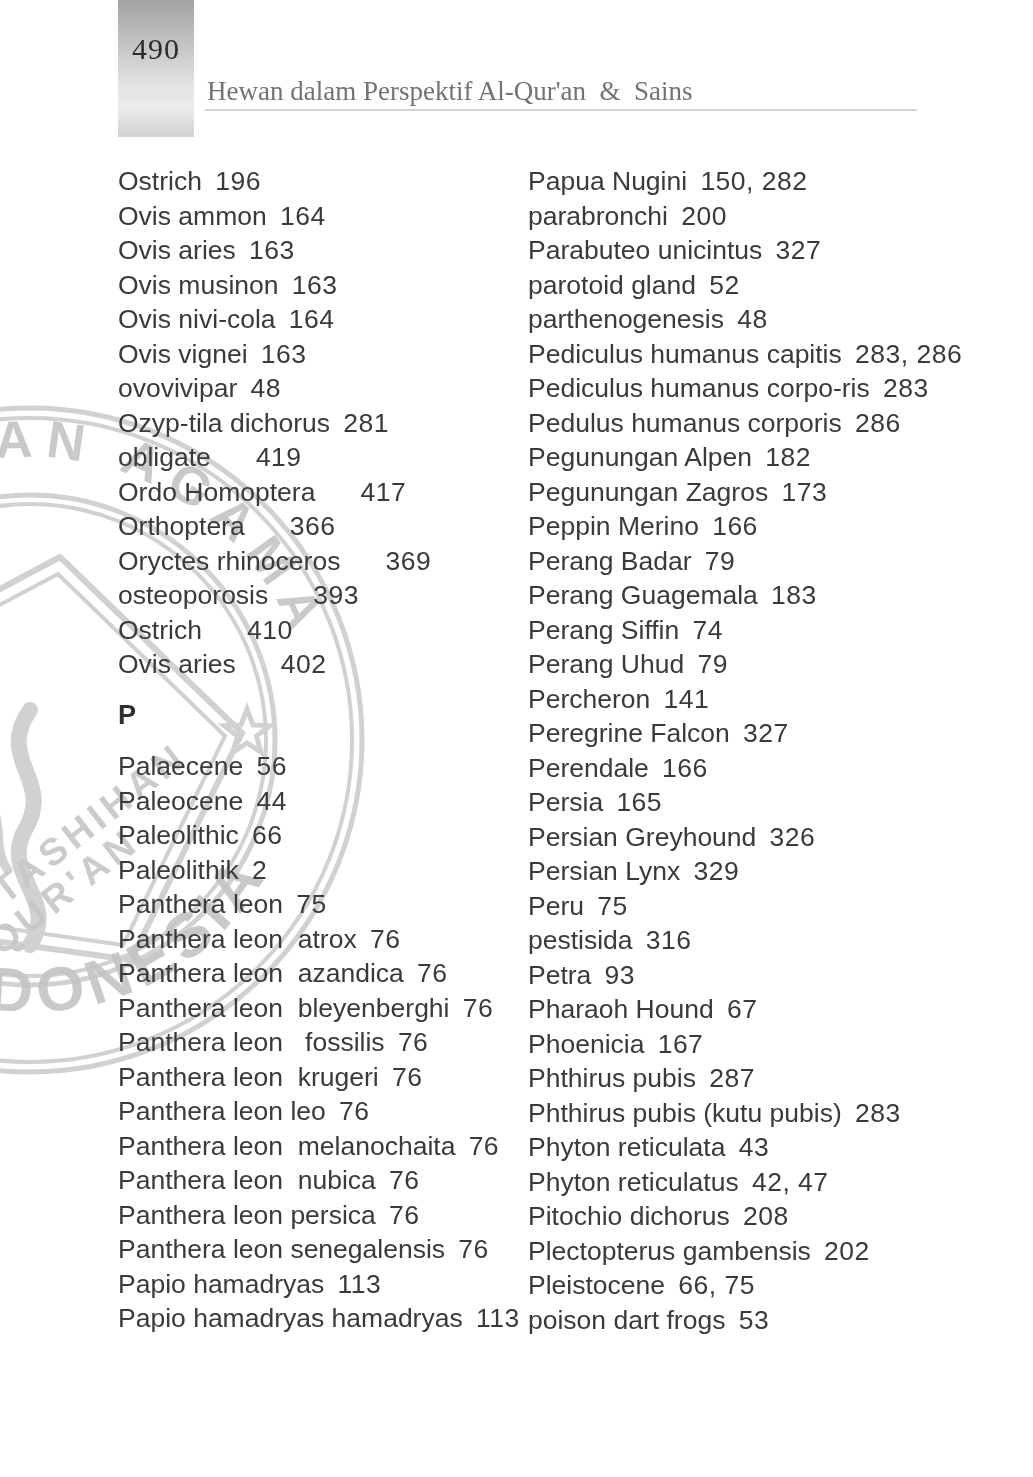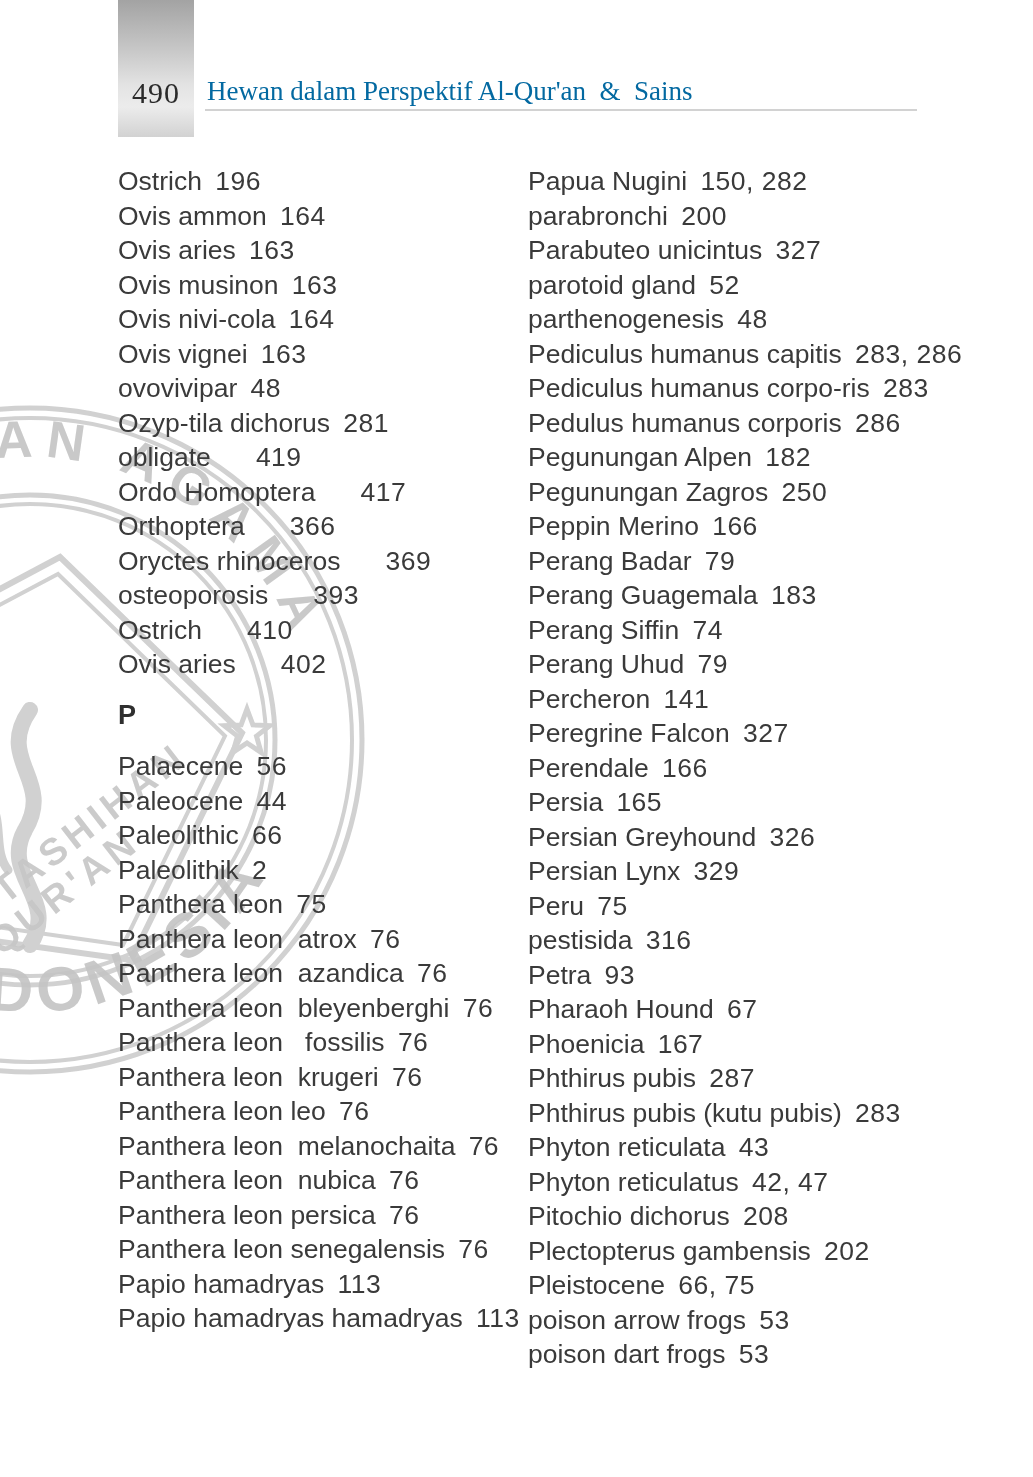--- a/index.html
+++ b/index.html
@@ -16,28 +16,28 @@
     z-index:0;pointer-events:none;
   }
   
   .pagenum-tab{
     position:absolute;left:118px;top:0;width:76px;height:137px;
     background:linear-gradient(to bottom,#a3a3a3 0%,#c6c6c6 35%,#e3e3e3 62%,#ececec 78%,#d2d2d2 100%);
     text-align:center;
     z-index:2;
   }
   .pagenum{
-    display:inline-block;margin-top:76px;
+    display:inline-block;margin-top:32px;
     font-family:"Liberation Serif", serif;
     font-size:30px;color:#2b2b2b;letter-spacing:1px;
   }
   .header-title{
     position:absolute;left:207px;top:76px;
     font-family:"Liberation Serif", serif;
-    font-size:27px;color:#0369a1;
+    font-size:27px;color:#737373;
     white-space:pre;
     z-index:2;
   }
   .header-rule{
     position:absolute;left:205px;top:109px;width:712px;height:2px;
     background:#d2d2d2;z-index:2;
   }
   
   .col{
     position:absolute;top:140px;
@@ -136,21 +136,21 @@
   <div class="col col-right" id="right-col">
       <div class="entry"><span class="label">Papua Nugini</span><span class="pages">150, 282</span></div>
       <div class="entry"><span class="label">parabronchi</span><span class="pages">200</span></div>
       <div class="entry"><span class="label">Parabuteo unicintus</span><span class="pages">327</span></div>
       <div class="entry"><span class="label">parotoid gland</span><span class="pages">52</span></div>
       <div class="entry"><span class="label">parthenogenesis</span><span class="pages">48</span></div>
       <div class="entry"><span class="label">Pediculus humanus capitis</span><span class="pages">283, 286</span></div>
       <div class="entry"><span class="label">Pediculus humanus corpo-ris</span><span class="pages">283</span></div>
       <div class="entry"><span class="label">Pedulus humanus corporis</span><span class="pages">286</span></div>
       <div class="entry"><span class="label">Pegunungan Alpen</span><span class="pages">182</span></div>
-      <div class="entry"><span class="label">Pegunungan Zagros</span><span class="pages">250</span></div>
+      <div class="entry"><span class="label">Pegunungan Zagros</span><span class="pages">173</span></div>
       <div class="entry"><span class="label">Peppin Merino</span><span class="pages">166</span></div>
       <div class="entry"><span class="label">Perang Badar</span><span class="pages">79</span></div>
       <div class="entry"><span class="label">Perang Guagemala</span><span class="pages">183</span></div>
       <div class="entry"><span class="label">Perang Siffin</span><span class="pages">74</span></div>
       <div class="entry"><span class="label">Perang Uhud</span><span class="pages">79</span></div>
       <div class="entry"><span class="label">Percheron</span><span class="pages">141</span></div>
       <div class="entry"><span class="label">Peregrine Falcon</span><span class="pages">327</span></div>
       <div class="entry"><span class="label">Perendale</span><span class="pages">166</span></div>
       <div class="entry"><span class="label">Persia</span><span class="pages">165</span></div>
       <div class="entry"><span class="label">Persian Greyhound</span><span class="pages">326</span></div>
@@ -160,17 +160,16 @@
       <div class="entry"><span class="label">Petra</span><span class="pages">93</span></div>
       <div class="entry"><span class="label">Pharaoh Hound</span><span class="pages">67</span></div>
       <div class="entry"><span class="label">Phoenicia</span><span class="pages">167</span></div>
       <div class="entry"><span class="label">Phthirus pubis</span><span class="pages">287</span></div>
       <div class="entry"><span class="label">Phthirus pubis (kutu pubis)</span><span class="pages">283</span></div>
       <div class="entry"><span class="label">Phyton reticulata</span><span class="pages">43</span></div>
       <div class="entry"><span class="label">Phyton reticulatus</span><span class="pages">42, 47</span></div>
       <div class="entry"><span class="label">Pitochio dichorus</span><span class="pages">208</span></div>
       <div class="entry"><span class="label">Plectopterus gambensis</span><span class="pages">202</span></div>
       <div class="entry"><span class="label">Pleistocene</span><span class="pages">66, 75</span></div>
-      <div class="entry"><span class="label">poison arrow frogs</span><span class="pages">53</span></div>
       <div class="entry"><span class="label">poison dart frogs</span><span class="pages">53</span></div>
     </div>
 
 </div>
 
 </body></html>

